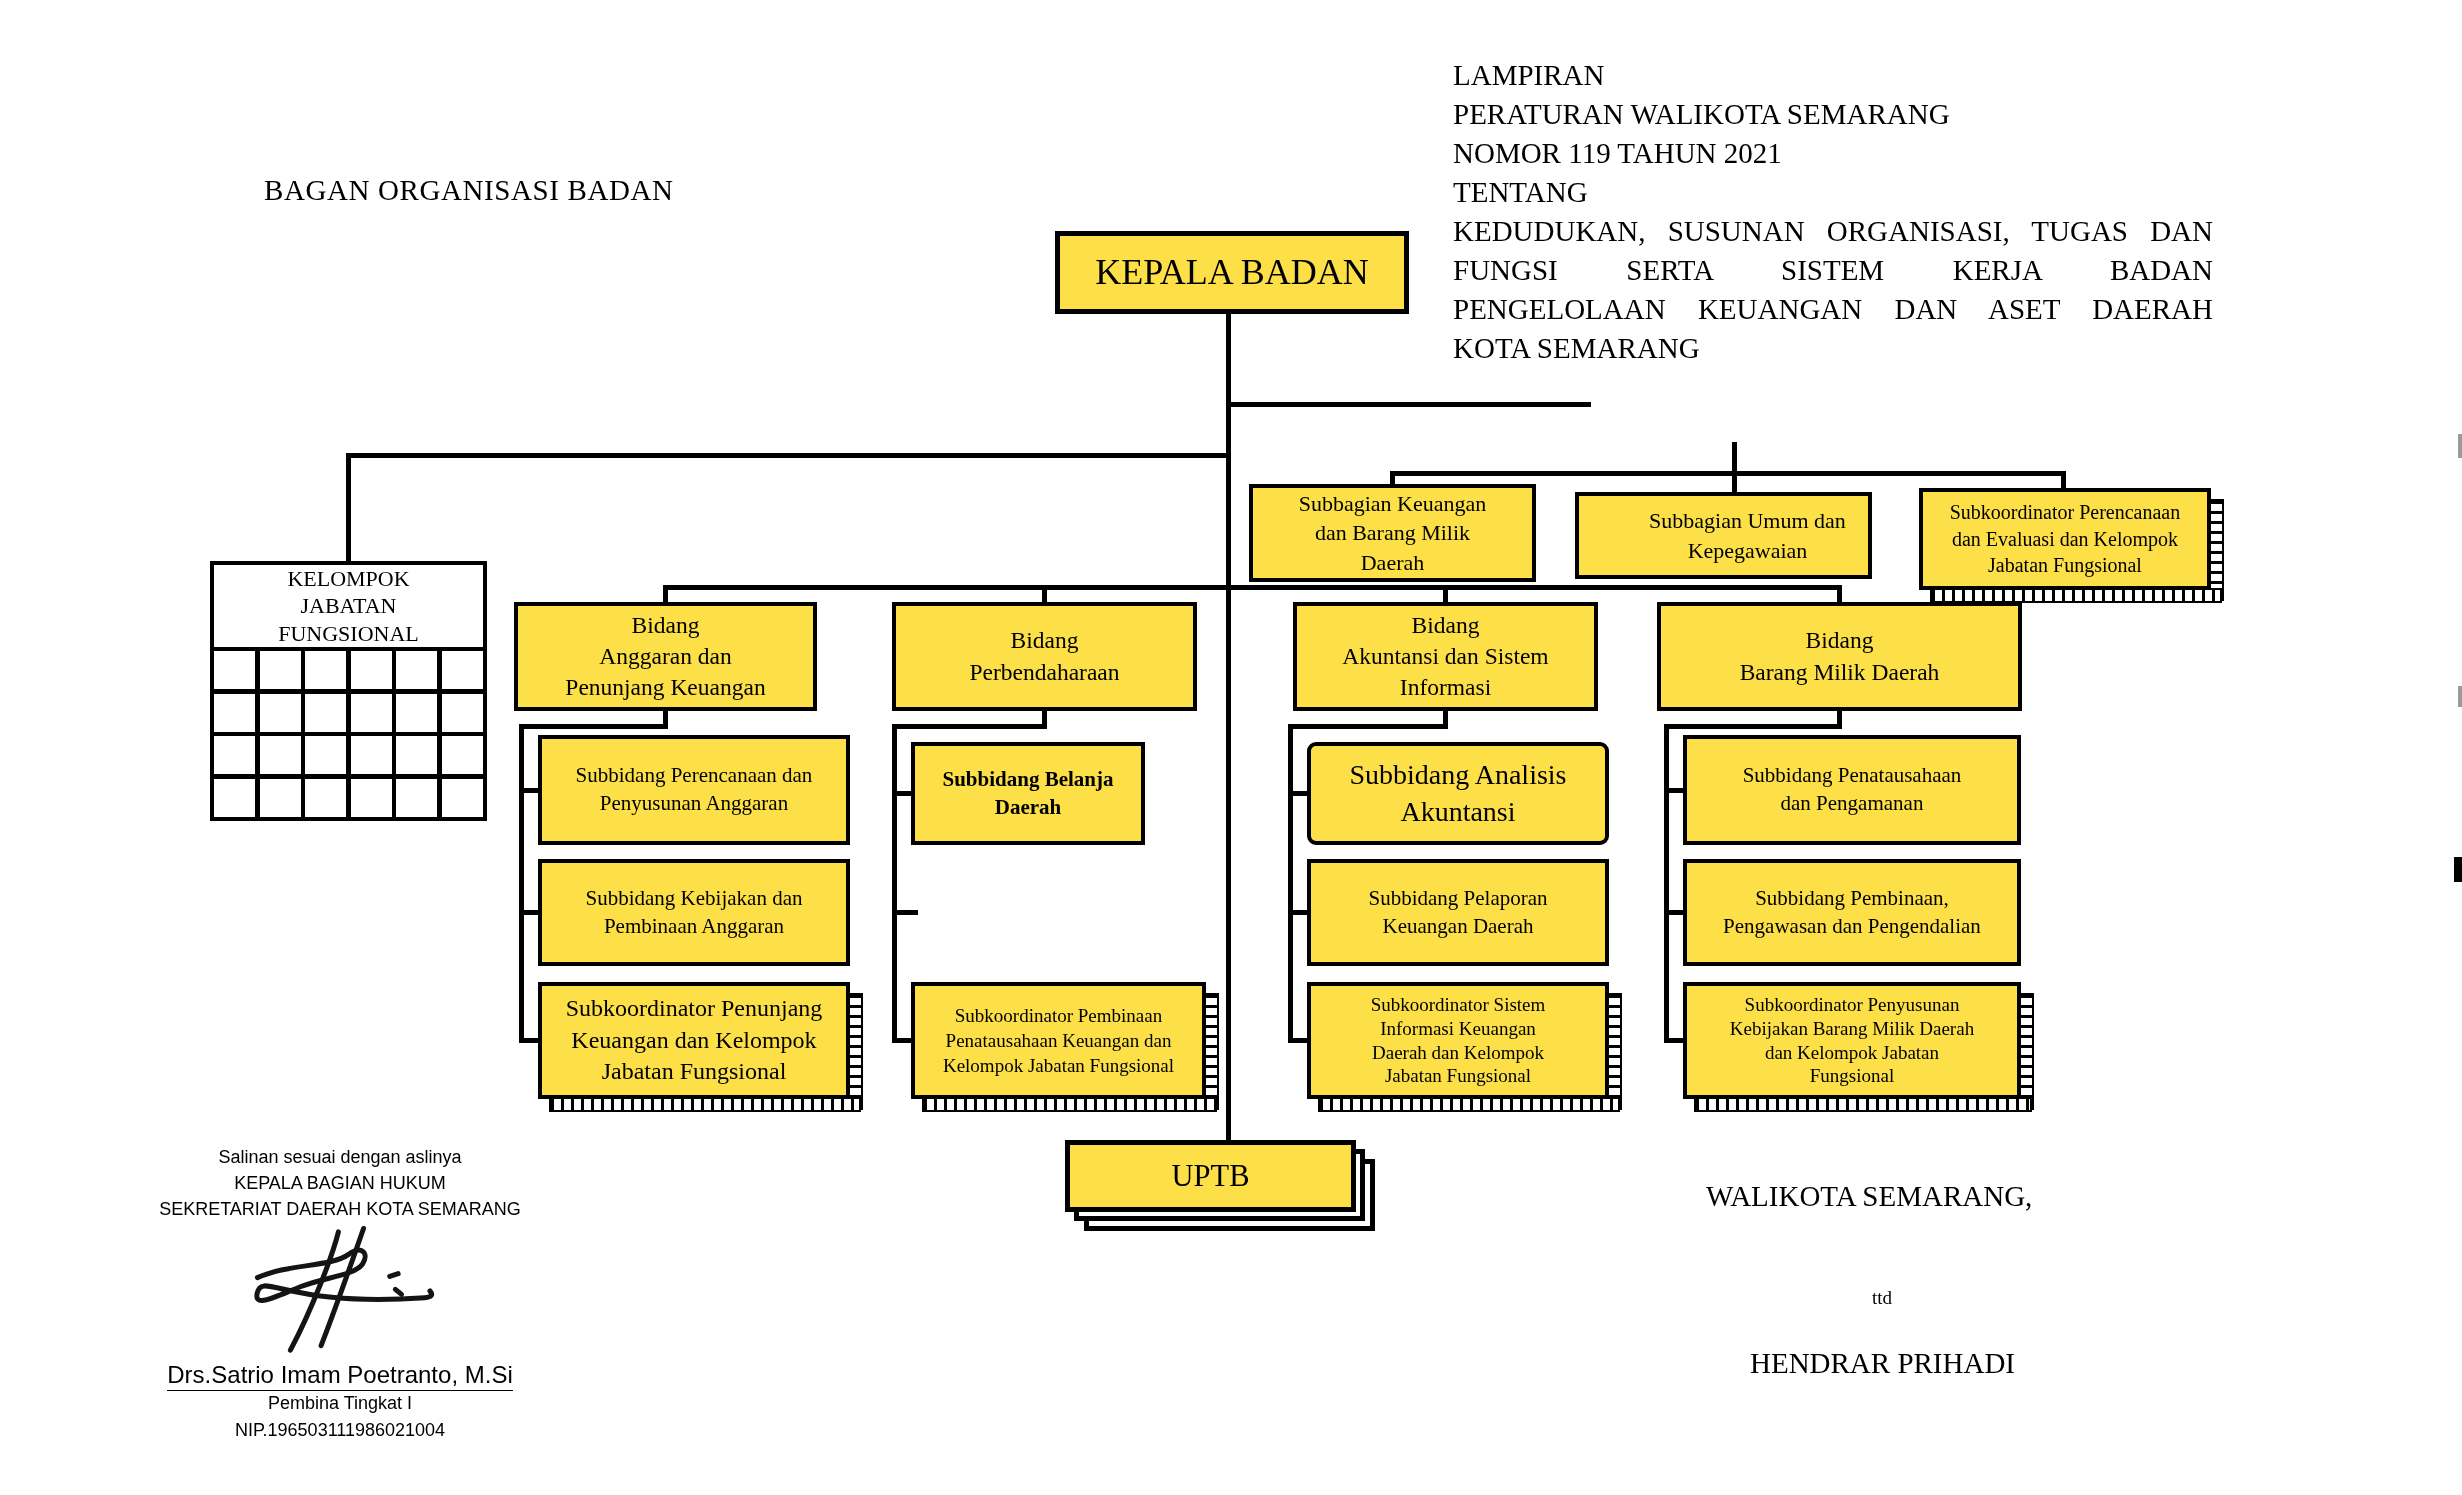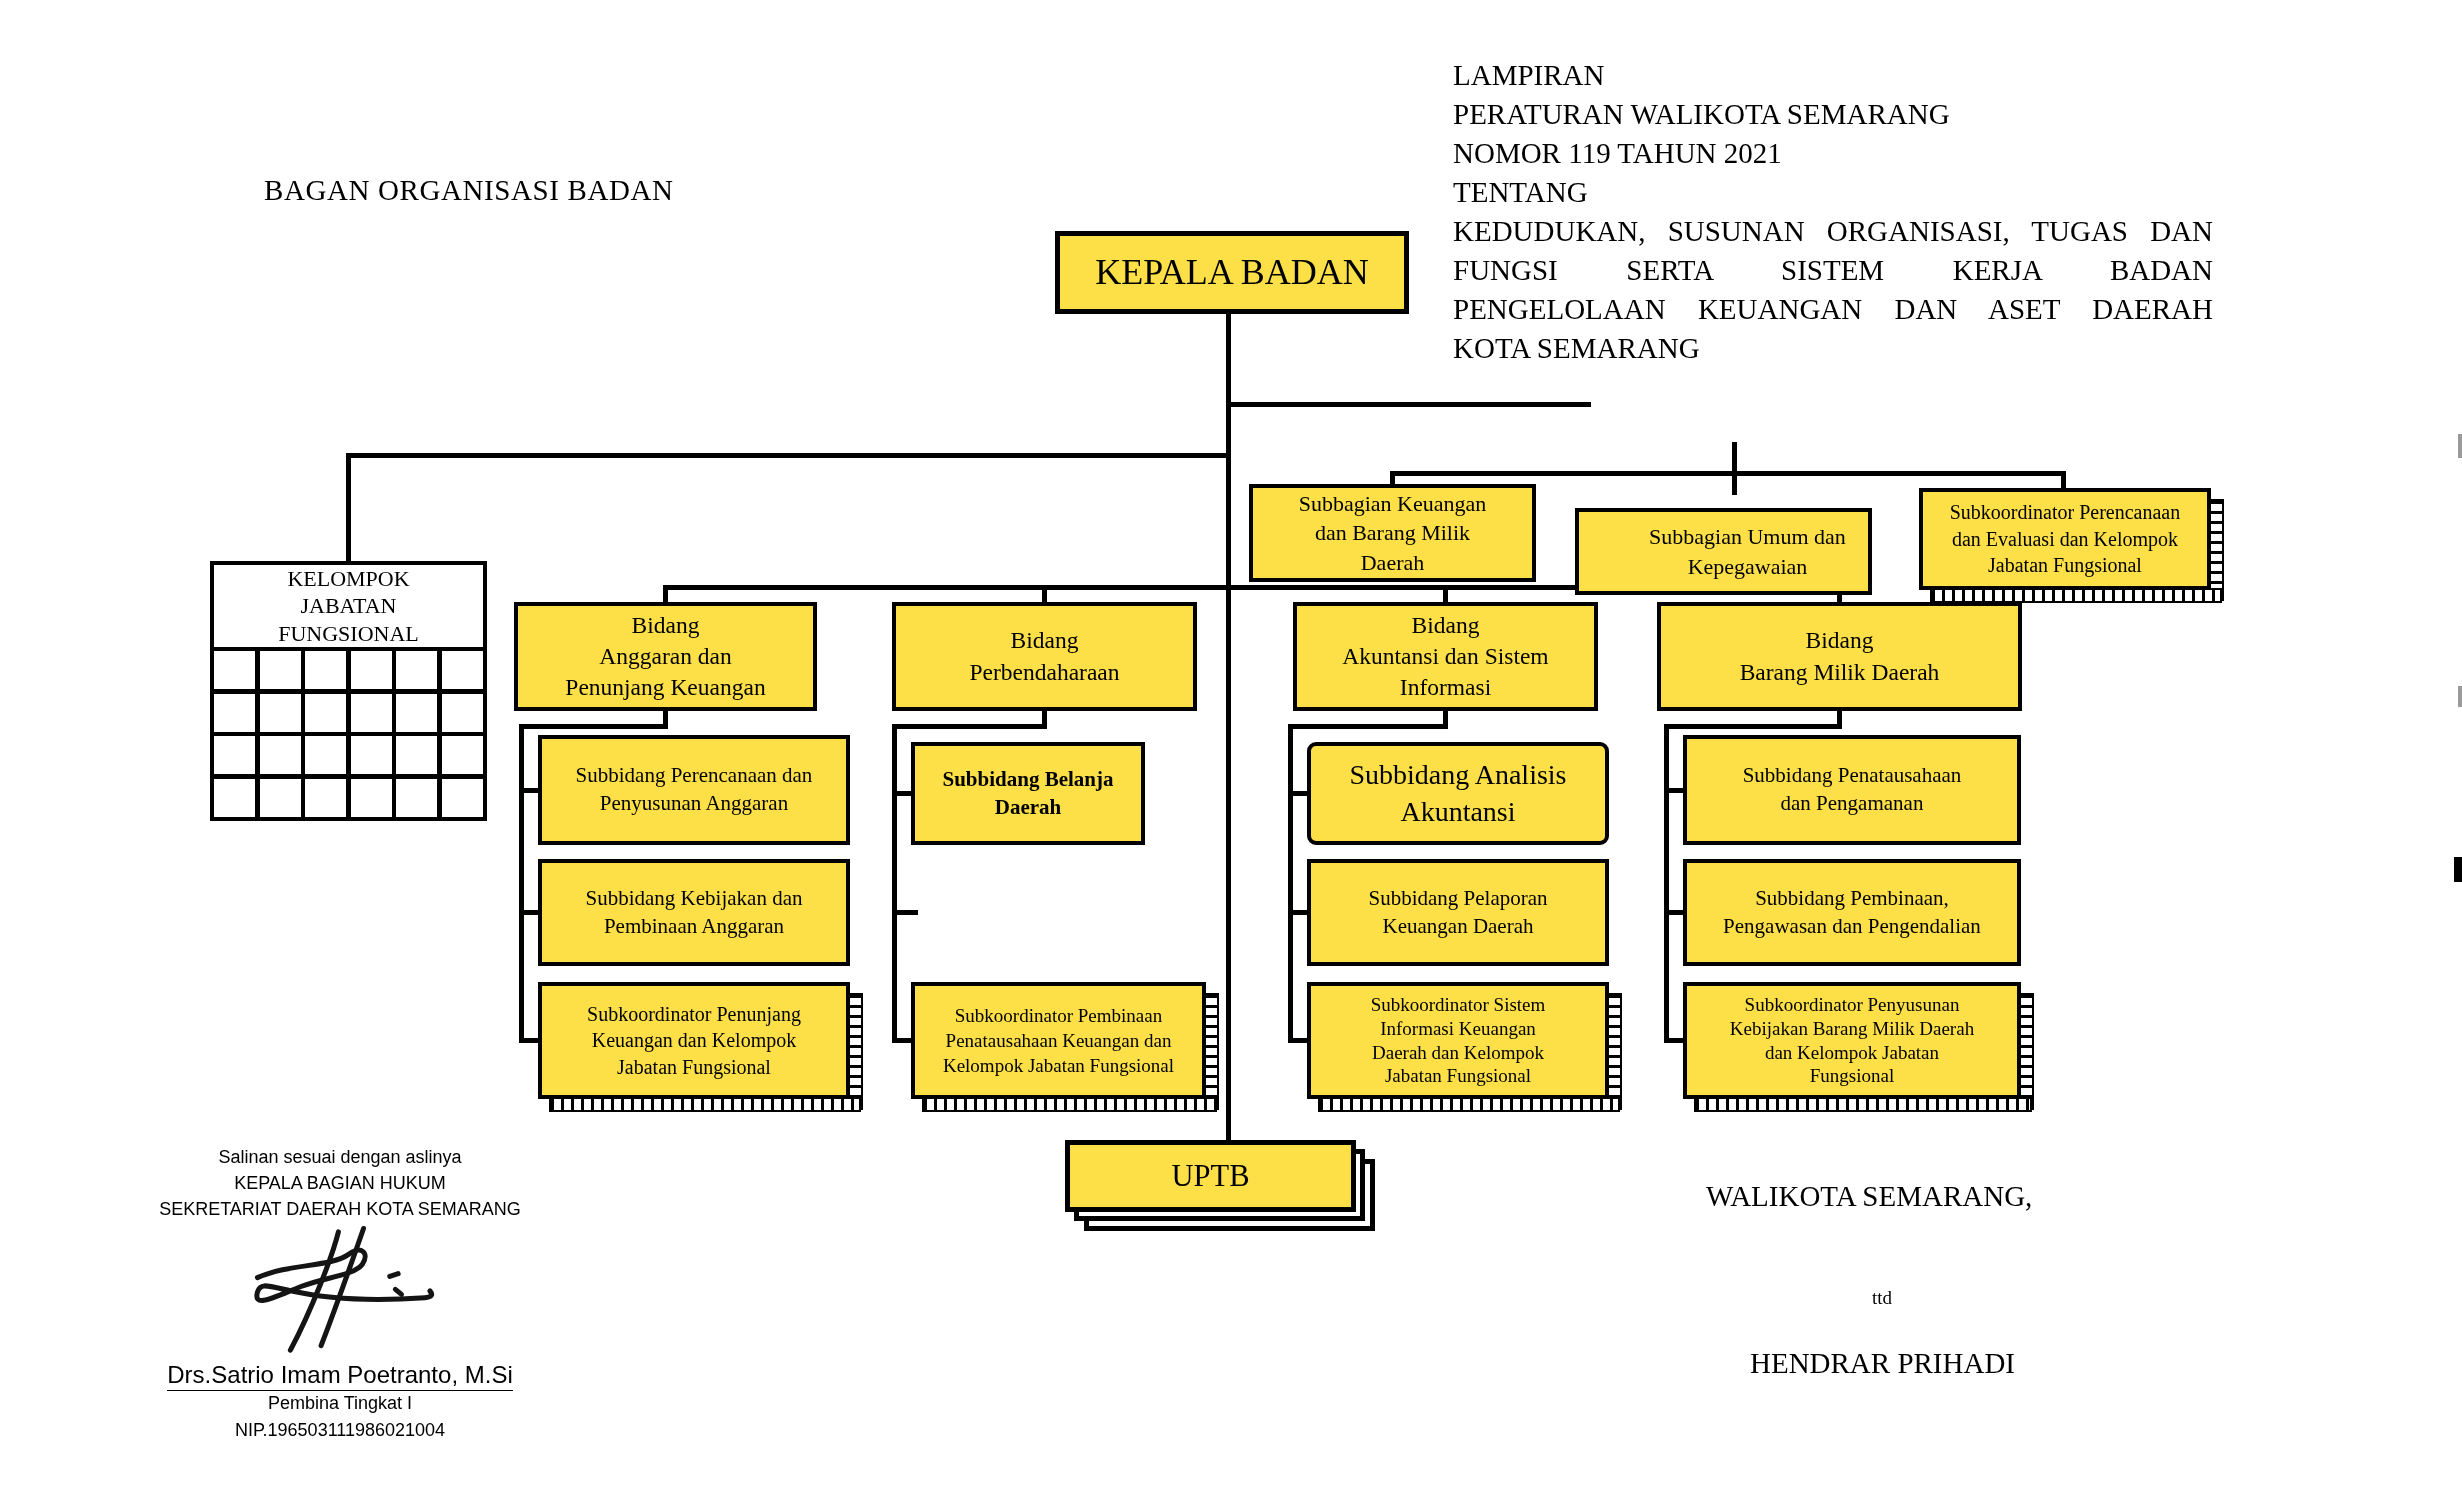--- a/index.html
+++ b/index.html
@@ -123,21 +123,21 @@
   <div class="hl" style="left:1664px;top:910px;width:26px;"></div>
   <div class="hl" style="left:1664px;top:1038px;width:26px;"></div>
 
   <div class="obox" style="left:1055px;top:231px;width:354px;height:83px;border-width:5.9px;font-size:36px;">KEPALA BADAN</div>
 
 
   <div class="obox" style="left:1249px;top:484px;width:287px;height:98px;border-width:4.1px;font-size:22px;">Subbagian Keuangan
 dan Barang Milik
 Daerah</div>
 
-  <div class="obox" style="left:1575px;top:508px;width:297px;height:87px;border-width:4.1px;font-size:22px;padding-left:48px;">Subbagian Umum dan
+  <div class="obox" style="left:1575px;top:492px;width:297px;height:87px;border-width:4.1px;font-size:22px;padding-left:48px;">Subbagian Umum dan
 Kepegawaian</div>
 
   <div class="stacked" style="left:1919px;top:488px;width:292px;height:102px;">
     <div class="obox" style="border-width:4.1px;font-size:20px;">Subkoordinator Perencanaan
 dan Evaluasi dan Kelompok
 Jabatan Fungsional</div>
   </div>
 
   <div class="kjf" style="left:210px;top:561px;width:277px;height:260px;">
     <div class="kjf-title" style="font-size:22px;">KELOMPOK
@@ -180,21 +180,21 @@
 Akuntansi dan Sistem
 Informasi</div>
   <div class="obox" style="left:1657px;top:602px;width:365px;height:109px;font-size:23.5px;">Bidang
 Barang Milik Daerah</div>
 
   <div class="obox" style="left:538px;top:735px;width:312px;height:110px;font-size:21px;">Subbidang Perencanaan dan
 Penyusunan Anggaran</div>
   <div class="obox" style="left:538px;top:859px;width:312px;height:107px;font-size:21px;">Subbidang Kebijakan dan
 Pembinaan Anggaran</div>
   <div class="stacked" style="left:538px;top:982px;width:312px;height:117px;">
-    <div class="obox" style="font-size:20px;">Subkoordinator Penunjang
+    <div class="obox" style="font-size:24px;">Subkoordinator Penunjang
 Keuangan dan Kelompok
 Jabatan Fungsional</div>
   </div>
 
   <div class="obox" style="left:911px;top:742px;width:234px;height:103px;font-size:21px;font-weight:bold;">Subbidang Belanja
 Daerah</div>
   <div class="stacked" style="left:911px;top:982px;width:295px;height:117px;">
     <div class="obox" style="font-size:19px;">Subkoordinator Pembinaan
 Penatausahaan Keuangan dan
 Kelompok Jabatan Fungsional</div>

